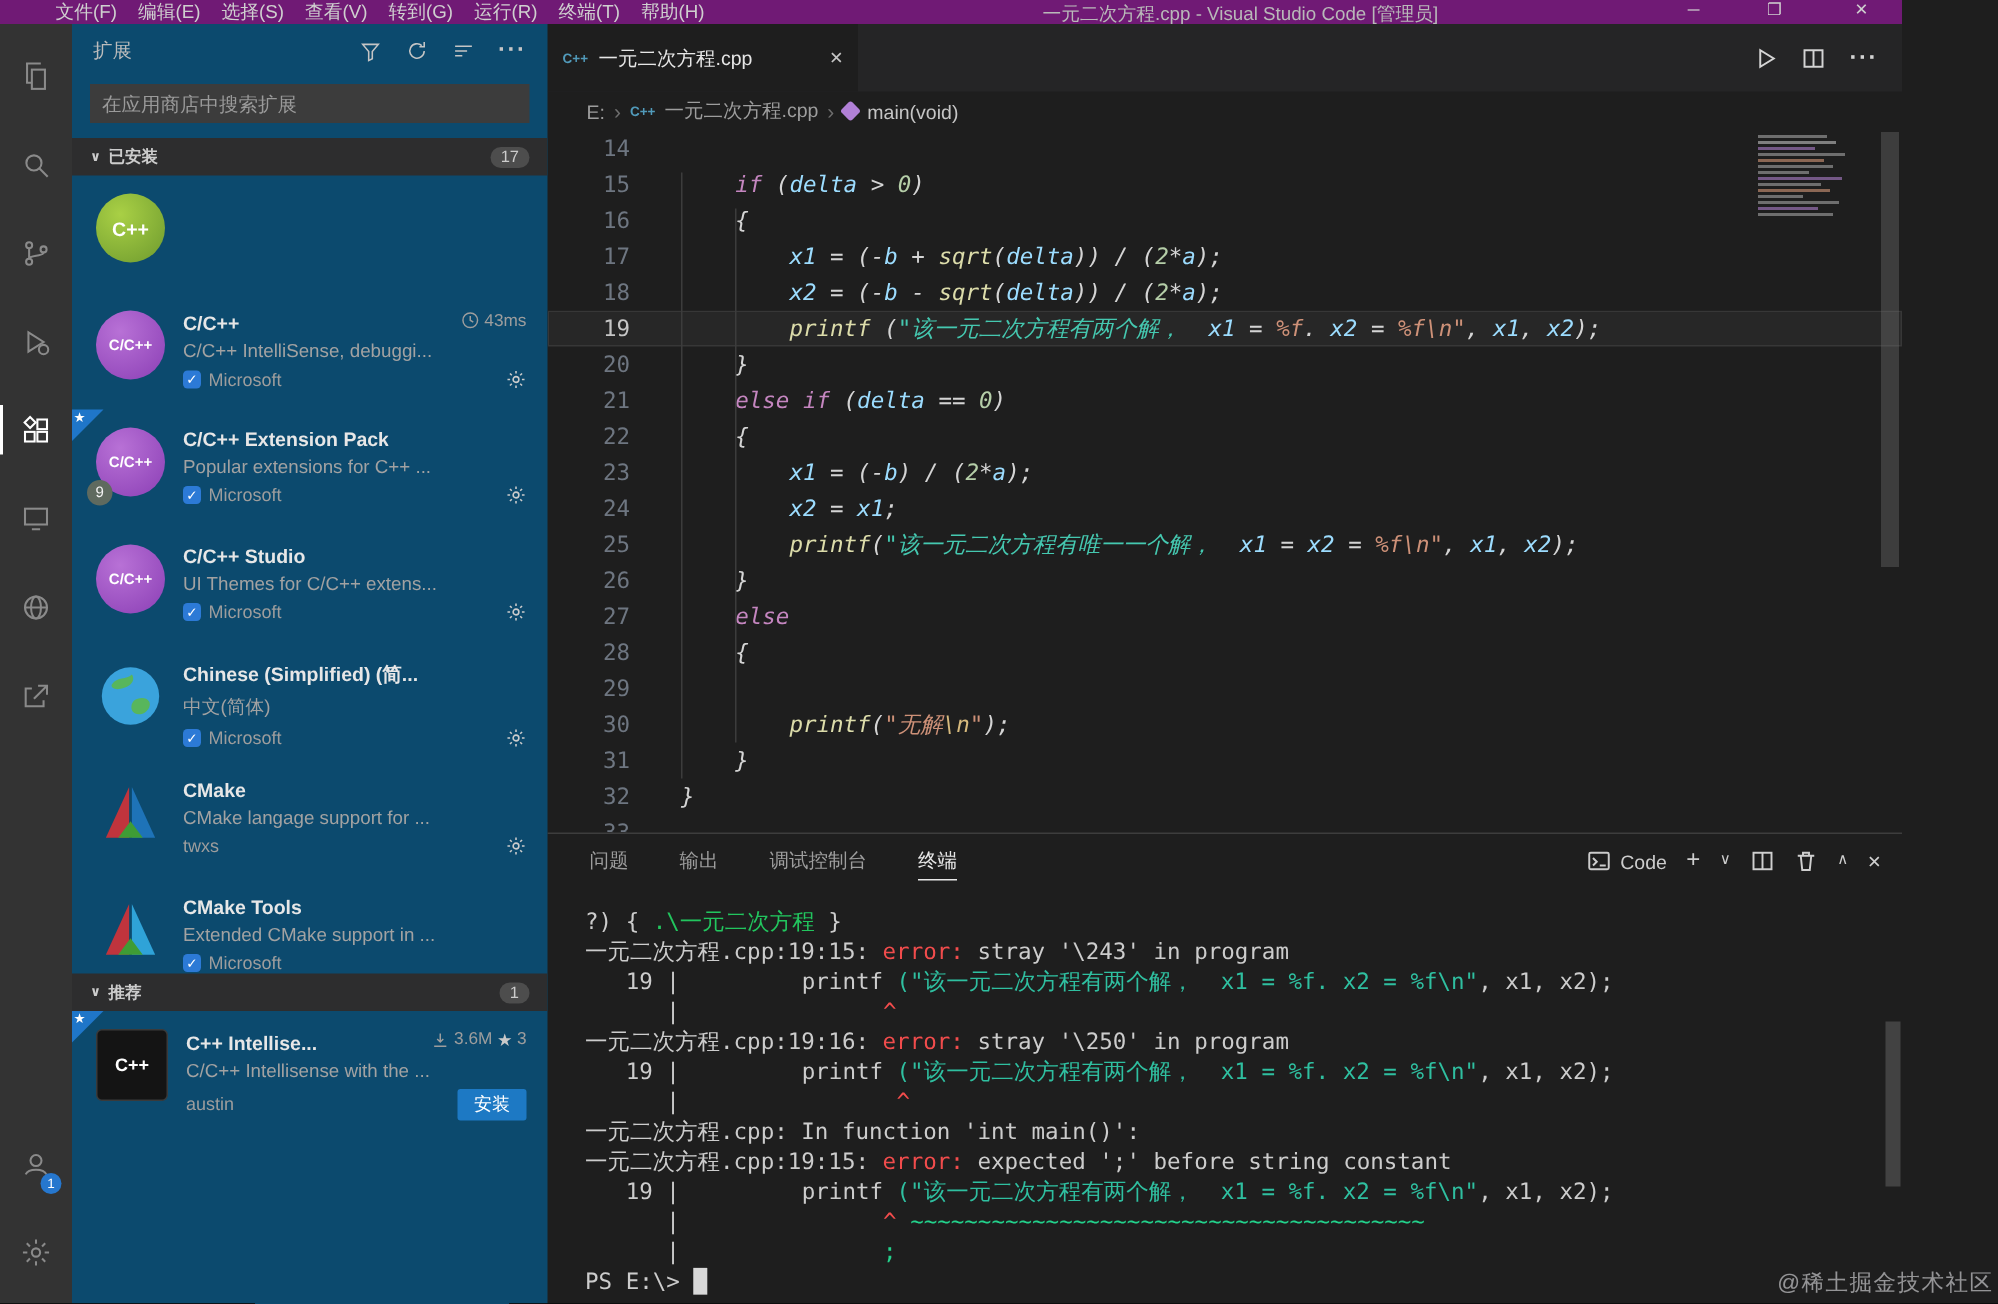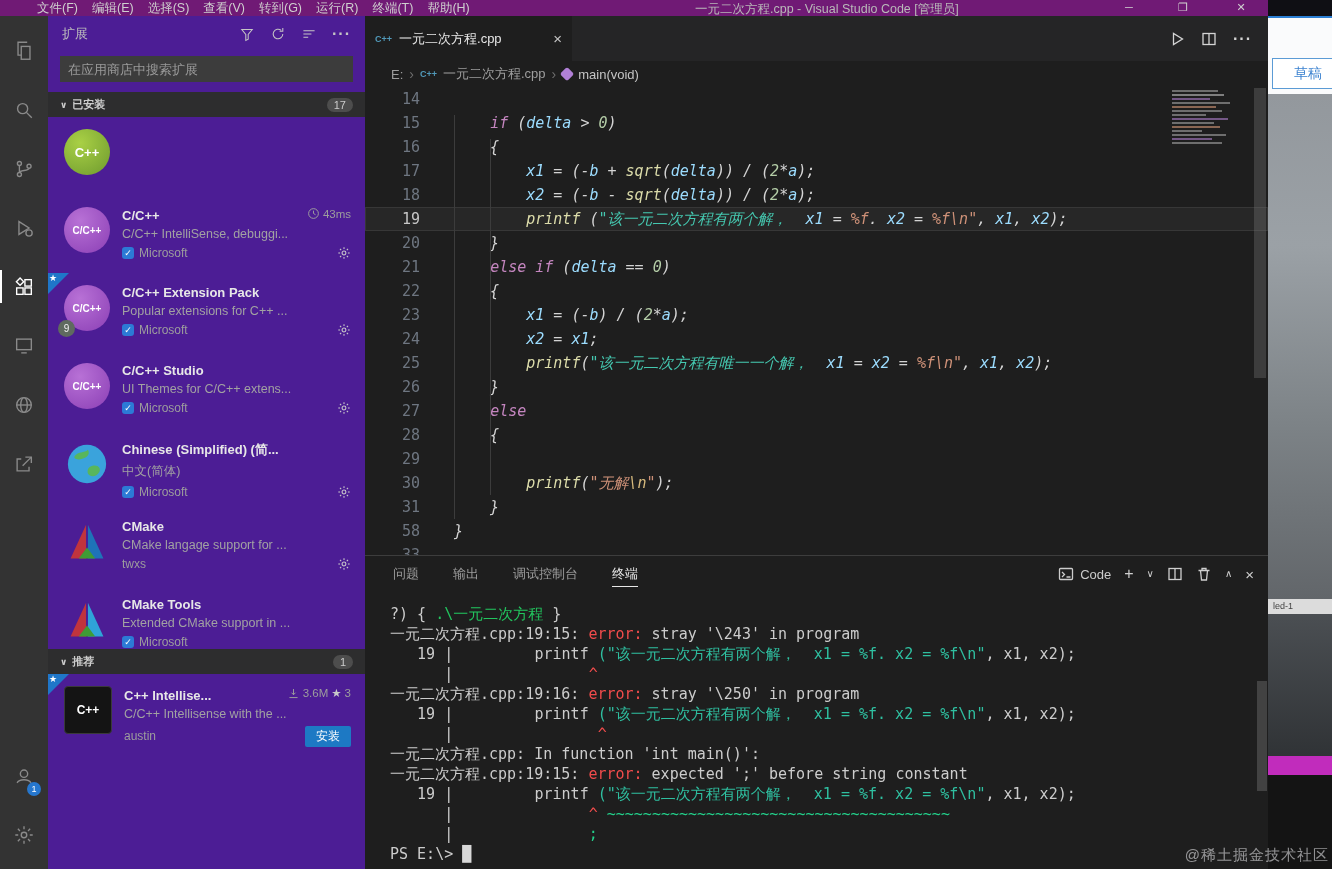--- a/index.html
+++ b/index.html
@@ -21,21 +21,21 @@
   
   .activitybar{position:absolute;left:0;top:16px;width:48px;height:853px;background:#333333;z-index:5;}
   .ab-item{width:48px;height:59px;display:flex;align-items:center;justify-content:center;color:#8a8a8a;position:relative;}
   .ab-top{padding-top:5px;}
   .ab-item.active{color:#ffffff;}
   .ab-item.active::before{content:"";position:absolute;left:0;top:13px;bottom:13px;width:2px;background:#fff;}
   .ab-bottom{position:absolute;bottom:5px;left:0;width:48px;}
   .ab-badge{position:absolute;right:7px;bottom:9px;background:#2677ce;color:#fff;font-size:9px;width:14px;height:14px;border-radius:50%;line-height:14px;text-align:center;}
 
   
-  .sidebar{position:absolute;left:48px;top:16px;width:317px;height:853px;background:#4c1d95;overflow:hidden;z-index:4;}
+  .sidebar{position:absolute;left:48px;top:16px;width:317px;height:853px;background:#0c4a6e;overflow:hidden;z-index:4;}
   .sb-header{height:36px;display:flex;align-items:center;padding:0 12px 0 14px;}
   .sb-title{font-size:13px;color:#bcbcbc;}
   .sb-header-icons{margin-left:auto;display:flex;gap:15px;color:#c5c5c5;align-items:center;padding-right:2px;}
   .sb-search{margin:4px 12px 10px;height:26px;background:#3c3c3c;display:flex;align-items:center;}
   .sb-search input{background:transparent;border:none;outline:none;color:#cccccc;font-size:13px;padding:0 8px;width:100%;font-family:inherit;}
   .sb-search input::placeholder{color:#9a9a9a;opacity:1;}
   .sb-section{height:25px;display:flex;align-items:center;padding:0 12px;font-size:11px;font-weight:bold;color:#cccccc;background:#2d2d2e;}
   .sb-chev{font-size:9px;margin-right:5px;color:#cccccc;}
   .sb-count{margin-left:auto;background:#4d4d4d;border-radius:10px;padding:1px 7px;font-size:11px;font-weight:normal;color:#ccc;}
   .ext-item{position:relative;display:flex;height:78px;box-sizing:border-box;padding:12px 0 0 16px;}
@@ -477,21 +477,21 @@
           <div class="code-line"><span class="line-num">22</span><span class="line-code"><span>    {</span></span></div>
           <div class="code-line"><span class="line-num">23</span><span class="line-code"><span>        </span><span class="tk-var">x1</span><span> = (</span><span>-</span><span class="tk-var">b</span><span>) / (</span><span class="tk-num">2</span><span>*</span><span class="tk-var">a</span><span>);</span></span></div>
           <div class="code-line"><span class="line-num">24</span><span class="line-code"><span>        </span><span class="tk-var">x2</span><span> = </span><span class="tk-var">x1</span><span>;</span></span></div>
           <div class="code-line"><span class="line-num">25</span><span class="line-code"><span>        </span><span class="tk-fn">printf</span><span>(</span><span class="tk-strcn">"该一元二次方程有唯一一个解，</span><span>  </span><span class="tk-var">x1</span><span> = </span><span class="tk-var">x2</span><span> = </span><span class="tk-str">%f\n"</span><span>, </span><span class="tk-var">x1</span><span>, </span><span class="tk-var">x2</span><span>);</span></span></div>
           <div class="code-line"><span class="line-num">26</span><span class="line-code"><span>    }</span></span></div>
           <div class="code-line"><span class="line-num">27</span><span class="line-code"><span>    </span><span class="tk-kw">else</span></span></div>
           <div class="code-line"><span class="line-num">28</span><span class="line-code"><span>    {</span></span></div>
           <div class="code-line"><span class="line-num">29</span><span class="line-code"></span></div>
           <div class="code-line"><span class="line-num">30</span><span class="line-code"><span>        </span><span class="tk-fn">printf</span><span>(</span><span class="tk-str">"无解</span><span class="tk-esc">\n</span><span class="tk-str">"</span><span>);</span></span></div>
           <div class="code-line"><span class="line-num">31</span><span class="line-code"><span>    }</span></span></div>
-          <div class="code-line"><span class="line-num">58</span><span class="line-code"><span>}</span></span></div>
+          <div class="code-line"><span class="line-num">32</span><span class="line-code"><span>}</span></span></div>
           <div class="code-line"><span class="line-num">33</span><span class="line-code"></span></div>
         </div>
       <div class="guide" style="left:89px;top:28px;height:404px"></div>
       <div class="guide" style="left:125px;top:52px;height:356px"></div>
     </div>
     <svg class="minimap" viewBox="0 0 80 64">
       <rect x="2" y="2" width="46" height="2" fill="#777"></rect>
         <rect x="2" y="6" width="52" height="2" fill="#8a8a8a"></rect>
       <rect x="2" y="10" width="38" height="2" fill="#7e5f92"></rect>
         <rect x="2" y="14" width="58" height="2" fill="#777"></rect>
@@ -554,26 +554,15 @@
         <div class="term-line"><span>一元二次方程.cpp: In function 'int main()':</span></div>
         <div class="term-line"><span>一元二次方程.cpp:19:15: </span><span class="tm-red">error:</span><span> expected ';' before string constant</span></div>
         <div class="term-line"><span>   19 |         printf </span><span class="tm-grn">("该一元二次方程有两个解，  x1 = %f. x2 = %f\n"</span><span>, x1, x2);</span></div>
         <div class="term-line"><span>      |               </span><span class="tm-red">^</span><span> </span><span class="tm-grn2">~~~~~~~~~~~~~~~~~~~~~~~~~~~~~~~~~~~~~~</span></div>
         <div class="term-line"><span>      |               </span><span class="tm-grn2">;</span></div>
         <div class="term-line"><span>PS E:\&gt; </span><span class="tm-cur">█</span></div>
       </div>
     <div class="scrollbar-term"></div>
   </div>
 
-  <div class="bgwin">
-    <div class="bg-top"></div>
-    <div class="bg-white">
-      <div class="draft-btn">草稿</div>
-    </div>
-    <div class="bg-img"></div>
-    <div class="bg-strip">led-1</div>
-    <div class="bg-img2"></div>
-    <div class="bg-magenta"></div>
-    <div class="bg-dark"></div>
-  </div>
 
   <div class="watermark">@稀土掘金技术社区</div>
 </div>
 
 </body></html>

